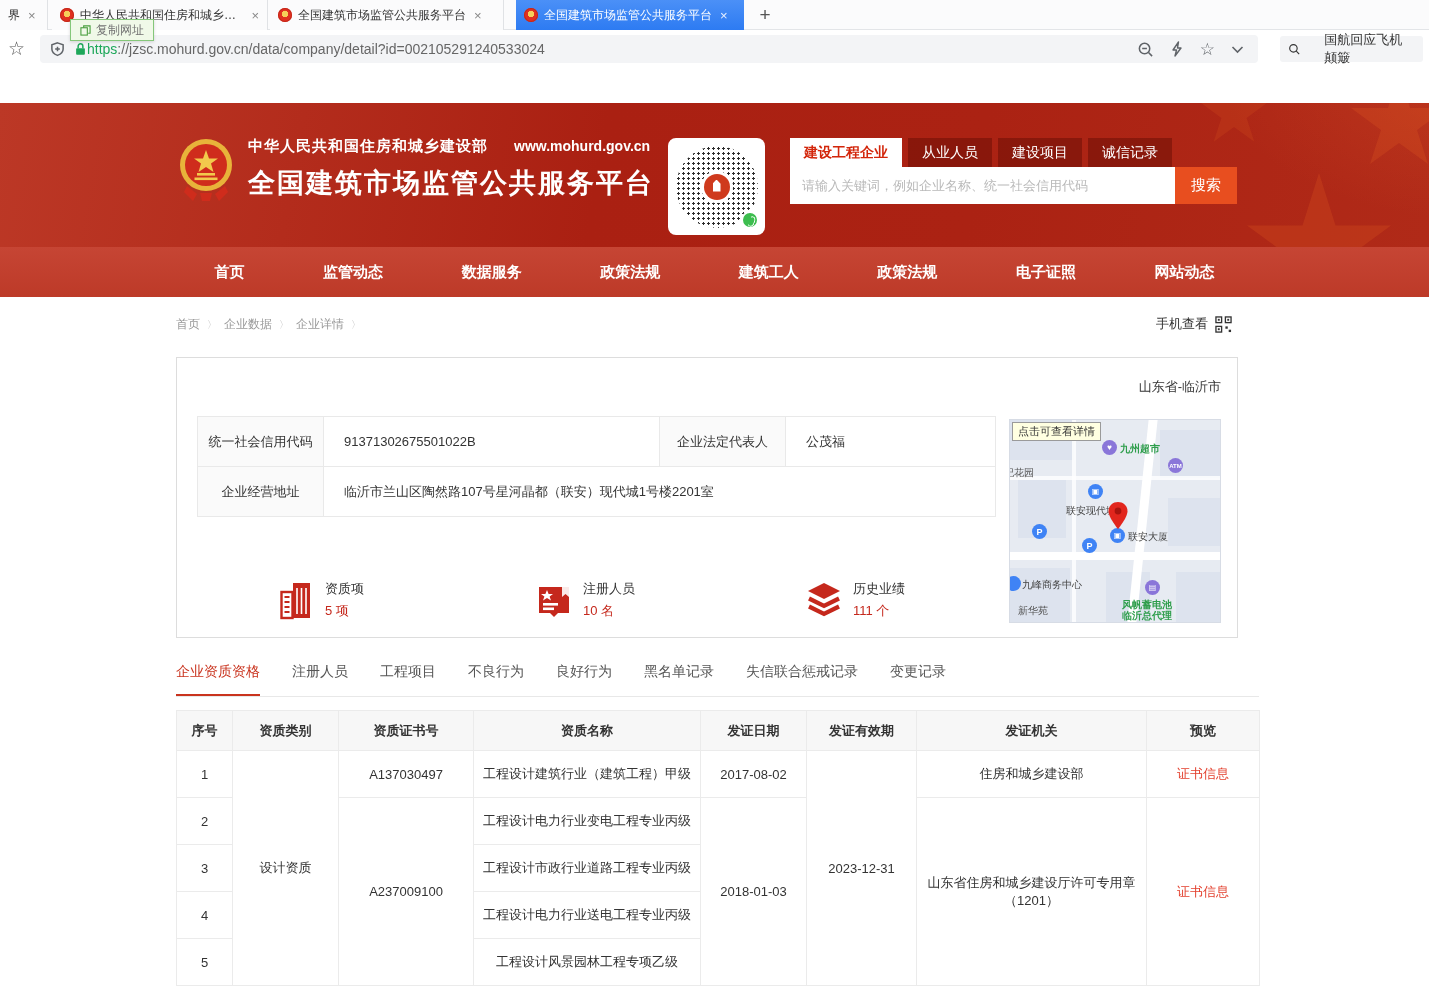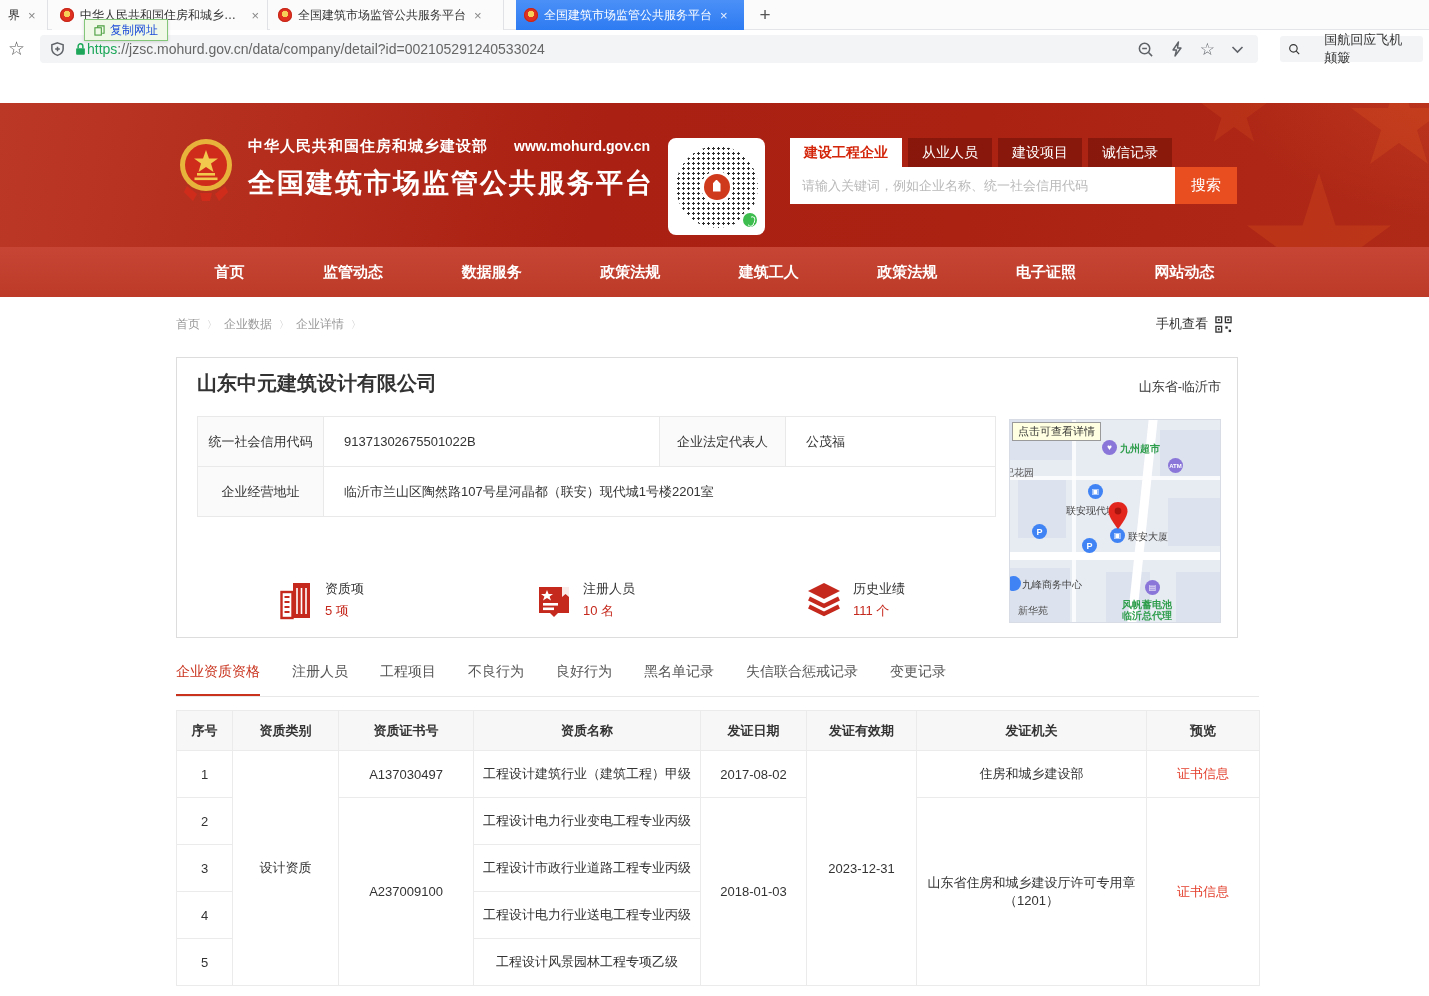--- a/index.html
+++ b/index.html
@@ -14,21 +14,21 @@
   .tab .close { color:#888; font-size:13px; margin-left:2px; }
   .tab.partial { left:0; width:48px; }
   .tab.t2 { left:52px; width:216px; }
   .tab.t3 { left:270px; width:234px; }
   .tab.active { left:516px; width:228px; background:linear-gradient(180deg,#4b90f7,#2d7bf2); color:#fff; border-right:none; border-radius:0 0 0 0; }
   .tab.active .close { color:#e8f0ff; }
   .newtab { position:absolute; left:752px; top:2px; width:26px; height:26px; font-size:19px; color:#555; text-align:center; line-height:25px; cursor:pointer; }
   .emblem-mini { width:14px; height:14px; border-radius:50%; flex:0 0 14px;
     background:radial-gradient(circle at 50% 42%, #f6cf59 0 30%, #e03020 32%); box-shadow:inset 0 0 0 1px #c4281a; }
 
-  .copy-tooltip { position:absolute; left:84px; top:19px; z-index:40; height:22px; display:flex; align-items:center; gap:5px; padding:0 9px; background:#f0f9e8; border:1px solid #85c77a; color:#1d4ed8; font-size:12px; box-shadow:0 1px 3px rgba(0,0,0,.15); }
+  .copy-tooltip { position:absolute; left:70px; top:19px; z-index:40; height:22px; display:flex; align-items:center; gap:5px; padding:0 9px; background:#f0f9e8; border:1px solid #85c77a; color:#737373; font-size:12px; box-shadow:0 1px 3px rgba(0,0,0,.15); }
 
   .urlrow { position:absolute; left:0; top:31px; width:100%; height:36px; background:#fff; }
   .bm-star { position:absolute; left:8px; top:7px; width:22px; height:22px; color:#555; font-size:19px; line-height:22px; text-align:center; cursor:pointer; }
   .urlfield { position:absolute; left:40px; top:4px; width:1218px; height:28px; background:#f3f4f6; border-radius:4px; display:flex; align-items:center; padding:0 10px; }
   .urlfield svg { flex:0 0 auto; }
   .url-text { font-size:14px; color:#666; white-space:nowrap; overflow:hidden; }
   .url-text .scheme { color:#1ea75a; }
   .url-actions { position:absolute; right:185px; top:4px; height:28px; display:flex; align-items:center; gap:16px; color:#5f6368; }
   .hotsearch { position:absolute; left:1280px; top:5px; width:143px; height:26px; background:#f3f4f6; border-radius:3px; display:flex; align-items:center; gap:24px; padding:0 8px; font-size:13px; color:#333; cursor:pointer; }
 
@@ -277,21 +277,20 @@
       <rect x="11" y="1" width="6" height="6" fill="none" stroke="#333" stroke-width="1.4"></rect>
         <rect x="13" y="3" width="2" height="2" fill="#333"></rect>
       <rect x="1" y="11" width="6" height="6" fill="none" stroke="#333" stroke-width="1.4"></rect>
         <rect x="3" y="13" width="2" height="2" fill="#333"></rect>
       <rect x="11" y="11" width="2.5" height="2.5" fill="#333"></rect>
         <rect x="14.5" y="14.5" width="2.5" height="2.5" fill="#333"></rect>
     </svg>
   </div>
 
   <div class="card">
-    <div class="company-name">山东中元建筑设计有限公司</div>
     <div class="company-region">山东省-临沂市</div>
 
     <table class="info-table">
       <tbody>
           <tr>
         <td class="lbl">统一社会信用代码</td>
         <td class="val" style="width:336px">91371302675501022B</td>
         <td class="lbl">企业法定代表人</td>
         <td class="val">公茂福</td>
       </tr>

